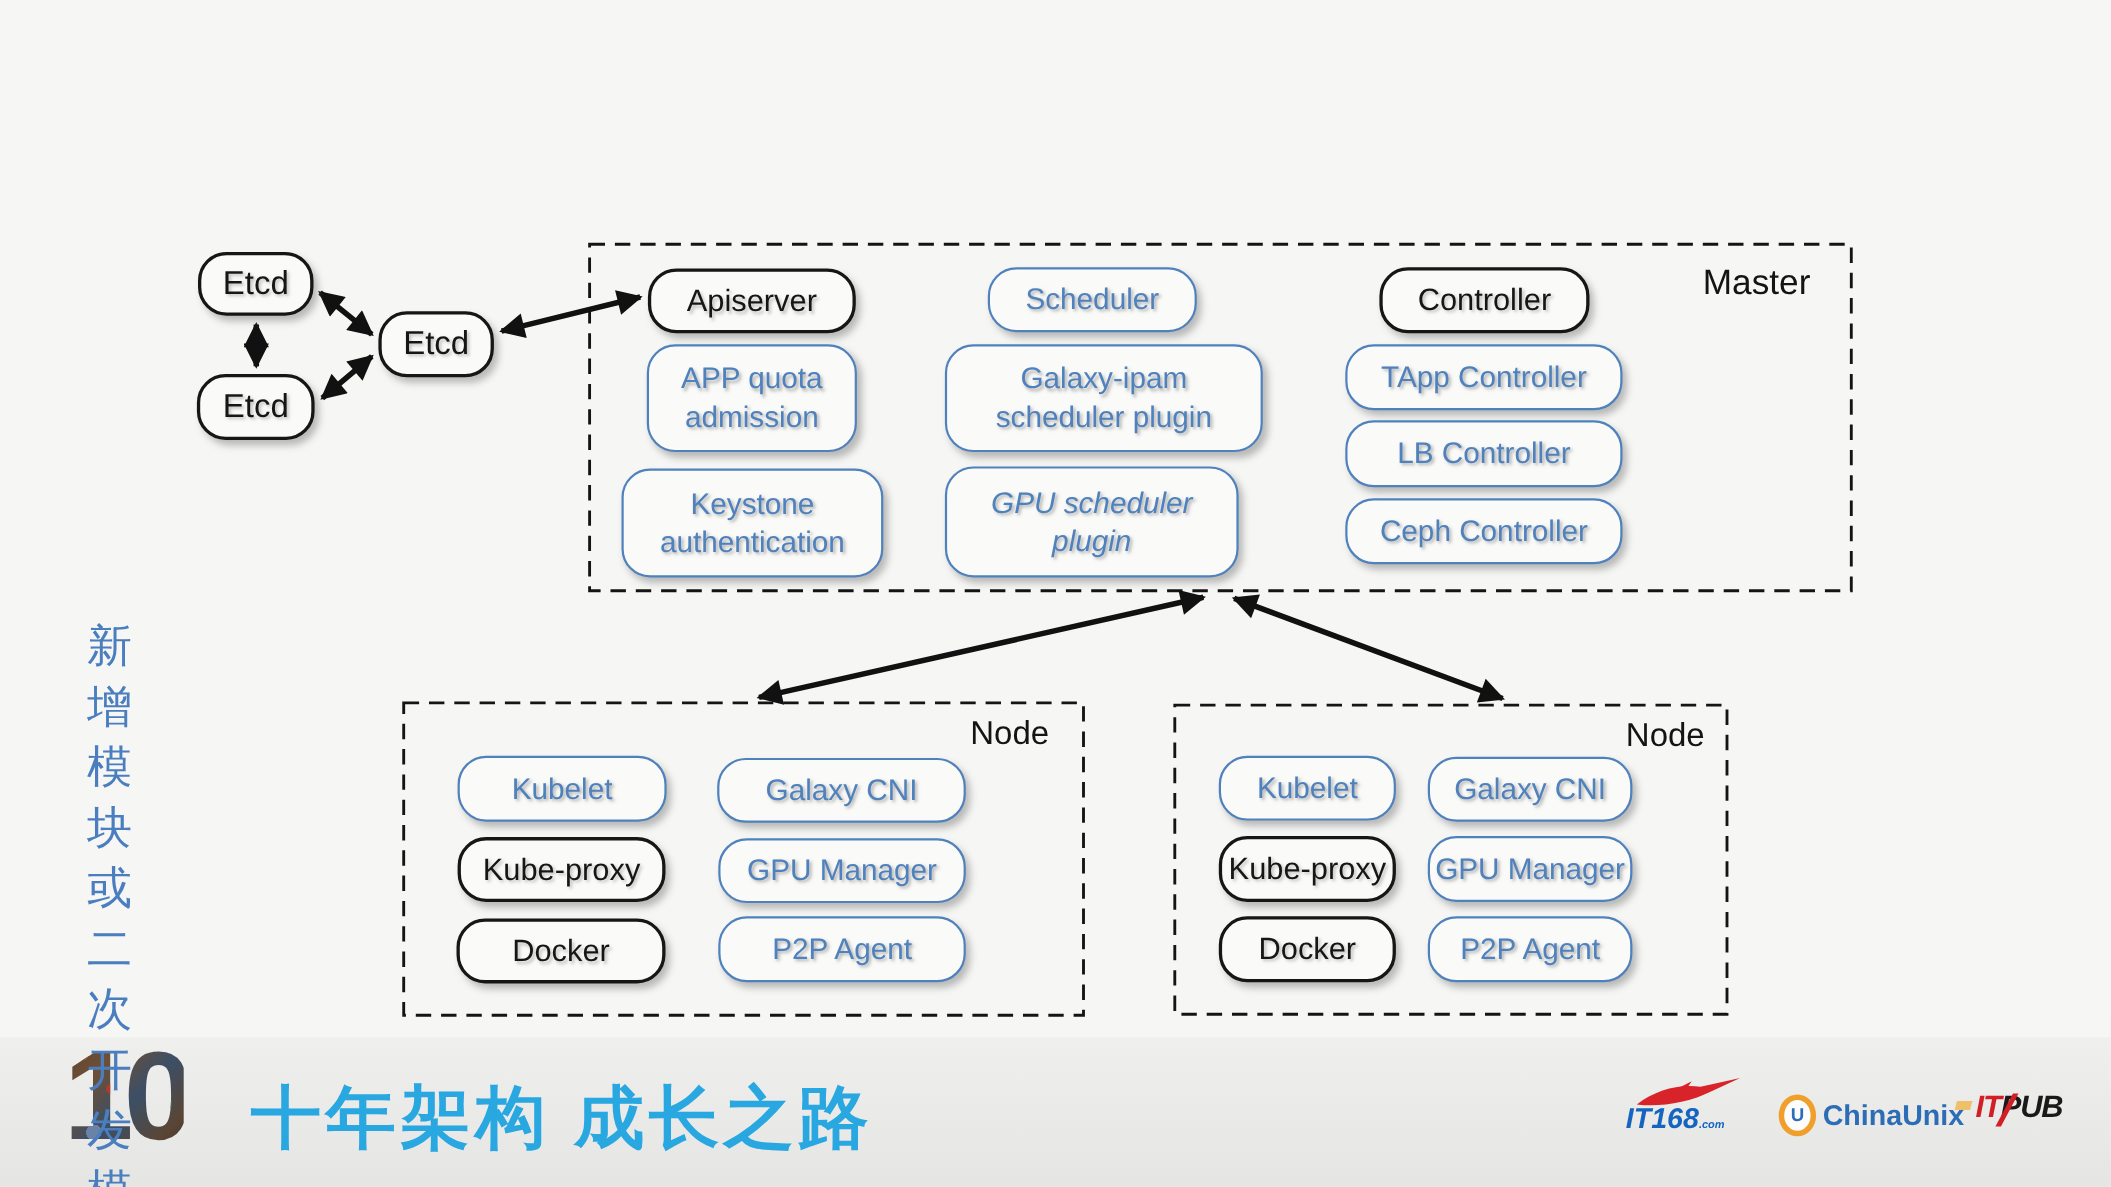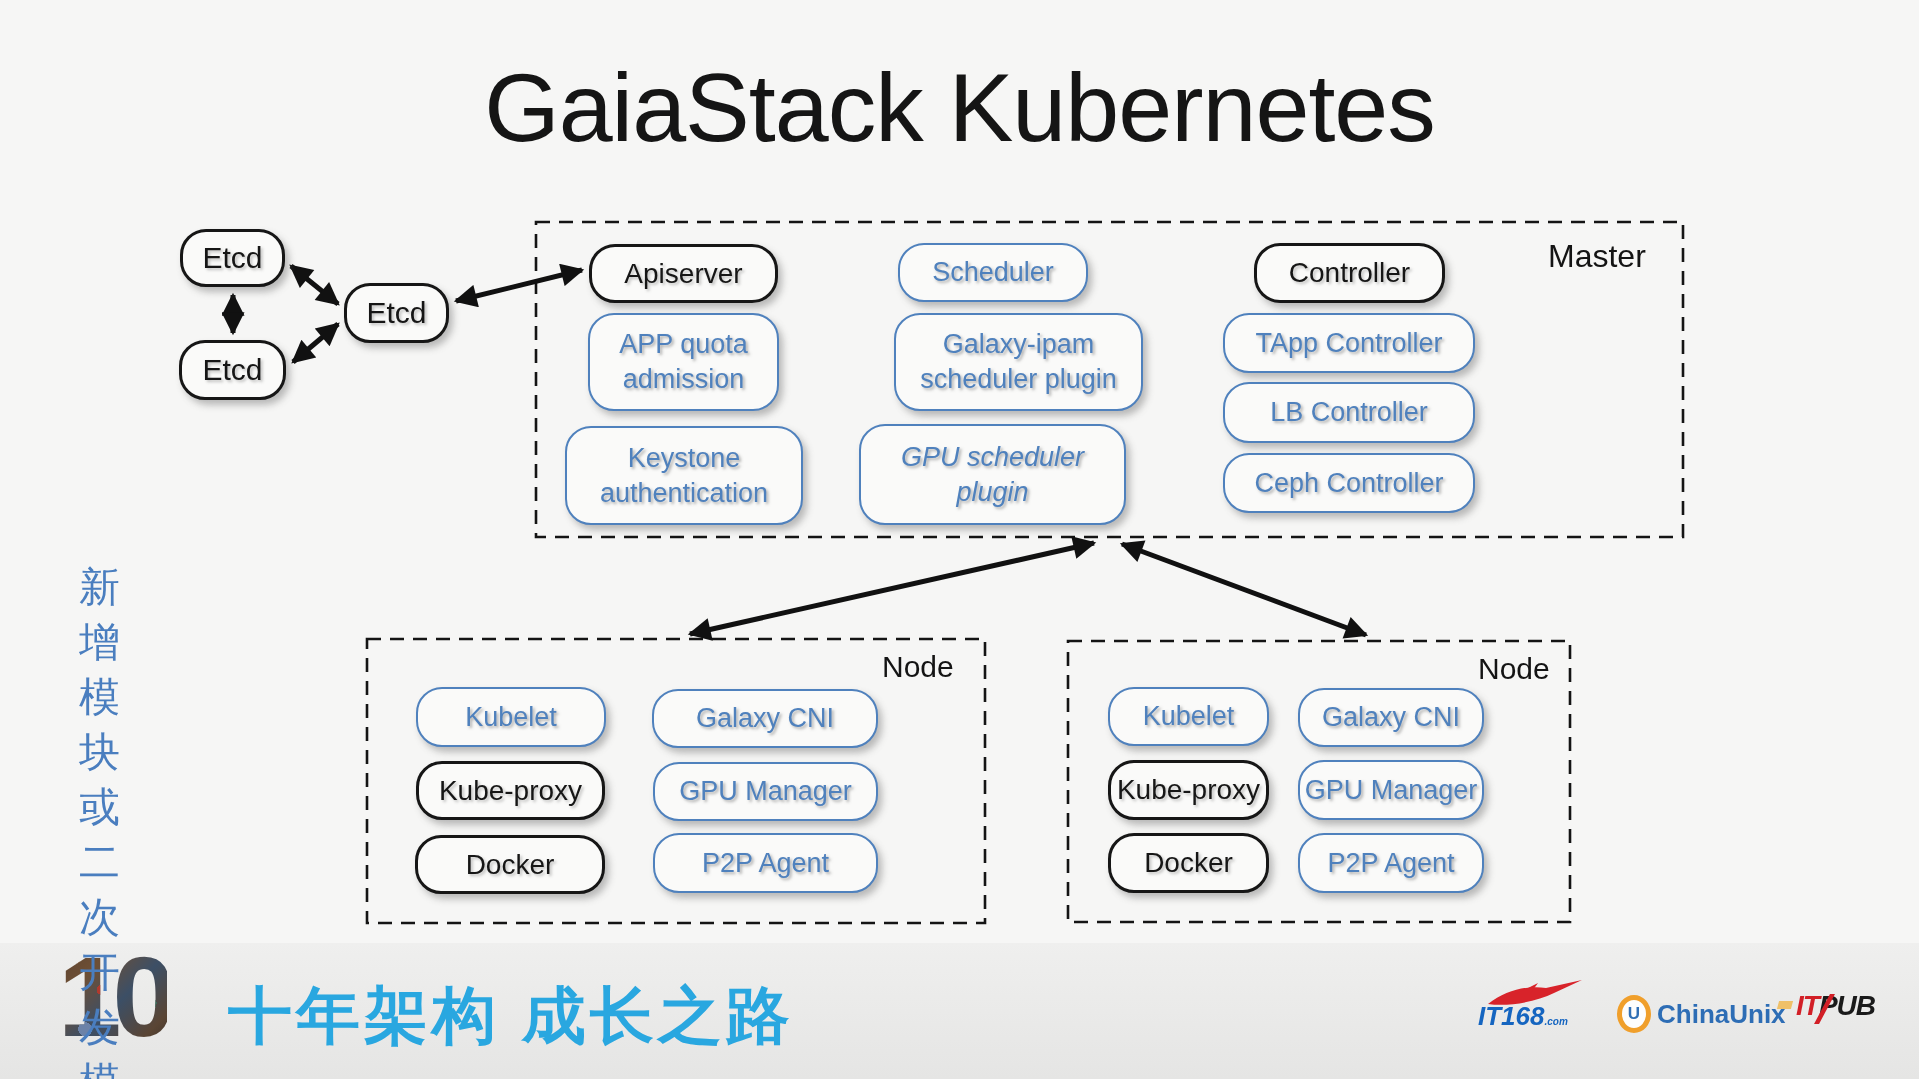--- a/index.html
+++ b/index.html
@@ -28,21 +28,21 @@
   
   #etcd1{left:180px;top:229px;width:105px;height:58px;font-size:30px;}
   #etcd2{left:344px;top:283px;width:105px;height:60px;font-size:30px;}
   #etcd3{left:179px;top:340px;width:107px;height:60px;font-size:30px;}
   
   #apiserver{left:589px;top:244px;width:189px;height:59px;}
   #app-quota{left:588px;top:313px;width:191px;height:98px;padding:0 14px;}
   #keystone{left:565px;top:426px;width:238px;height:99px;padding:0 2px;}
   
   #scheduler{left:898px;top:243px;width:190px;height:59px;}
-  #galaxy-ipam{left:859px;top:313px;width:249px;height:98px;padding:0 18px;margin-left:35px;}
+  #galaxy-ipam{left:859px;top:313px;width:289px;height:98px;padding:0 18px;}
   #gpu-scheduler{left:859px;top:424px;width:267px;height:101px;padding:0 30px;font-style:italic;}
   
   #controller{left:1254px;top:243px;width:191px;height:60px;}
   #tapp{left:1223px;top:313px;width:252px;height:60px;}
   #lb{left:1223px;top:382px;width:252px;height:61px;}
   #ceph{left:1223px;top:453px;width:252px;height:60px;}
   
   #nl-kubelet{left:416px;top:687px;width:190px;height:60px;}
   #nl-kubeproxy{left:416px;top:761px;width:189px;height:59px;}
   #nl-docker{left:415px;top:835px;width:190px;height:59px;}
@@ -125,21 +125,20 @@
   #itpub .slash{
     position:absolute;left:26px;top:4px;width:5px;height:30px;background:#d21f26;
     transform:skewX(-28deg);
   }
 </style>
 </head>
 <body>
 
 <div id="slide">
 
-  <div id="title">GaiaStack Kubernetes</div>
 
   <svg id="overlay" width="1919" height="1079" viewBox="0 0 1919 1079">
     <defs>
       <marker id="ah" viewBox="0 0 10 10" refX="9" refY="5" markerWidth="5.2" markerHeight="4.6" orient="auto-start-reverse" markerUnits="strokeWidth">
         <path d="M0,0 L10,5 L0,10 z" fill="#111"></path>
       </marker>
     </defs>
     <rect x="536" y="222" width="1147" height="315" fill="none" stroke="#141414" stroke-width="2.6" stroke-dasharray="14 9"></rect>
     <rect x="367" y="639" width="618" height="284" fill="none" stroke="#141414" stroke-width="2.6" stroke-dasharray="14 9"></rect>
     <rect x="1068" y="641" width="502" height="281" fill="none" stroke="#141414" stroke-width="2.6" stroke-dasharray="14 9"></rect>

